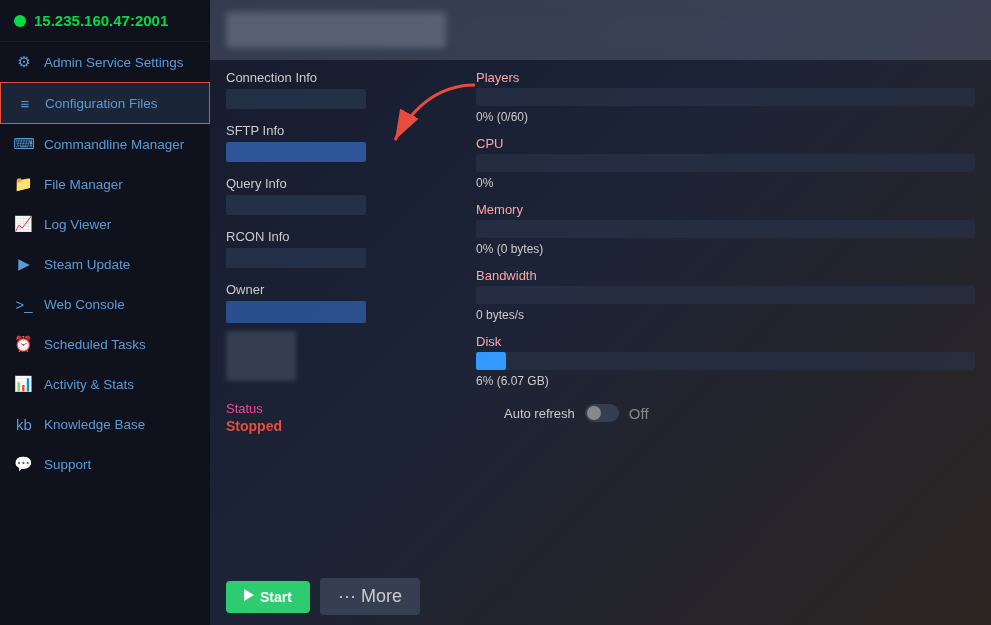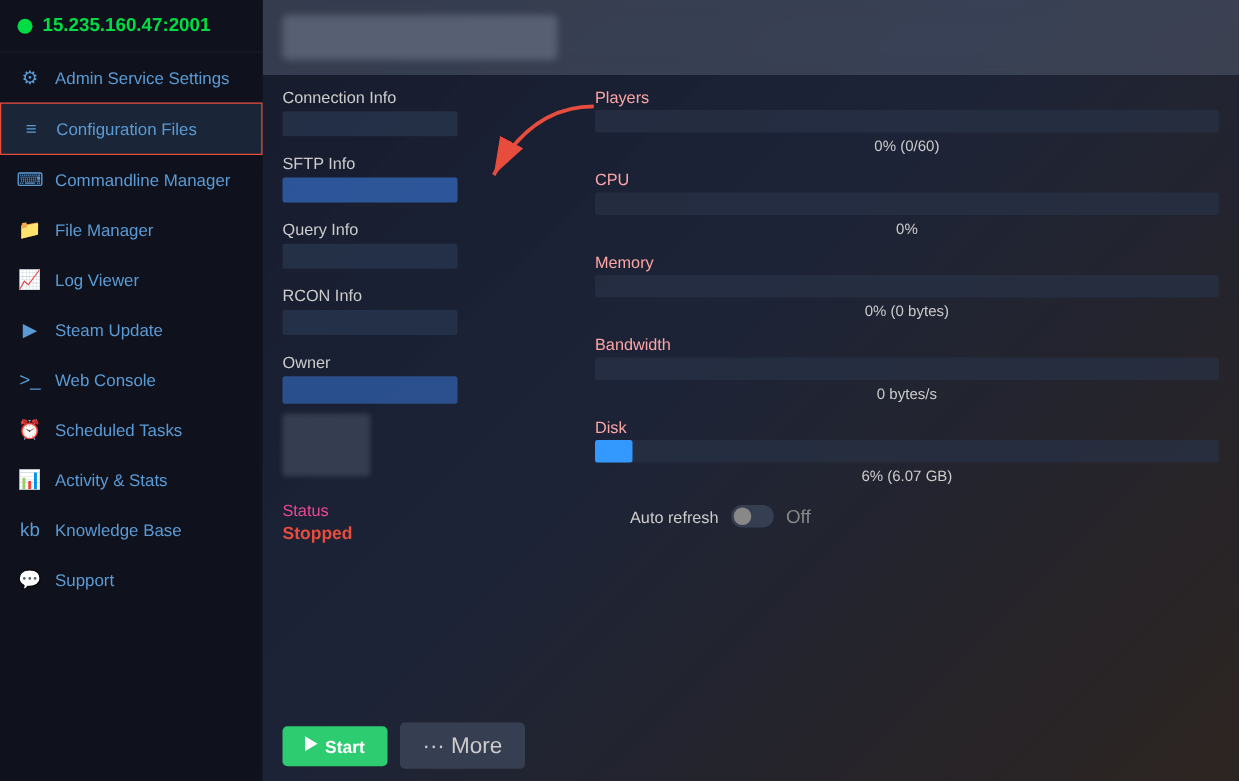--- a/index.html
+++ b/index.html
@@ -230,21 +230,21 @@
     }
 
     .stat-bar-fill.disk-fill {
       background: #3399ff;
       width: 6%;
     }
 
     .stat-value {
       color: #ccc;
       font-size: 12px;
-      text-align: center;
+      text-align: left;
       margin-top: 1px;
     }
 
     
     .auto-refresh-row {
       display: flex;
       align-items: center;
       gap: 10px;
       margin-top: 4px;
       margin-left: 28px;

